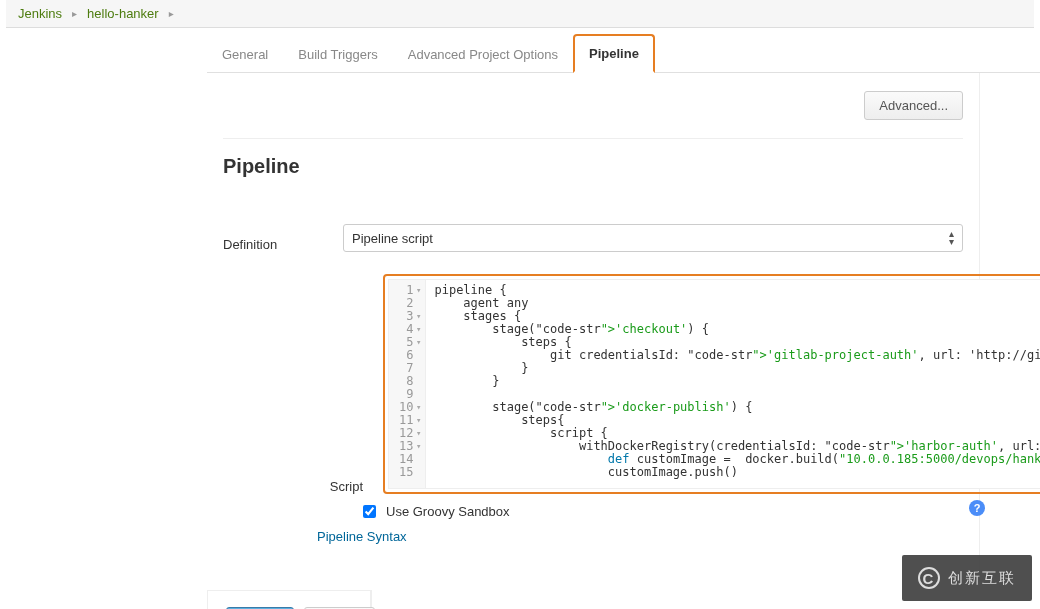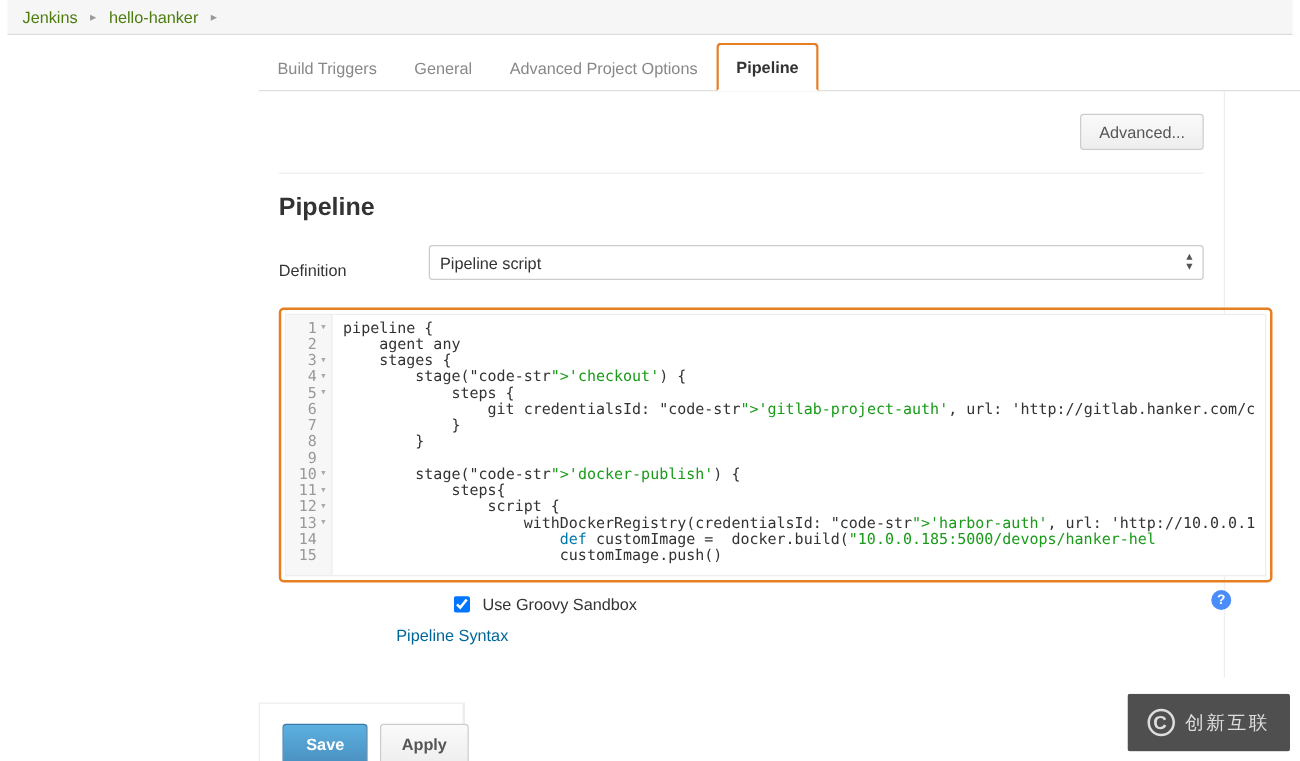--- a/index.html
+++ b/index.html
@@ -18,21 +18,21 @@
     
     .advanced-row { text-align: right; padding: 18px 0; border-bottom: 1px solid #eee; }
     .btn-advanced { background: linear-gradient(#fafafa,#eee); border: 1px solid #ccc; padding: 6px 14px; border-radius: 3px; cursor: pointer; font-size: 13px; color: #555; }
     
     .section-title { font-size: 20px; font-weight: bold; padding: 16px 0 12px 0; }
     
     .form-row { display: flex; align-items: flex-end; padding: 6px 0; }
     .form-label { width: 120px; flex-shrink: 0; padding-top: 6px; color: #333; }
     .form-control { flex: 1; }
     
-    .select-wrap { border: 1px solid #ccc; border-radius: 3px; padding: 5px 8px; background: #fff; position: relative; display: flex; justify-content: space-between; align-items: center; }
+    .select-wrap { border: 1px solid #ccc; border-radius: 3px; padding: 5px 8px; background: #fff; position: relative; display: flex; justify-content: space-between; align-items: center; margin-top: 28px; }
     .select-arrows { font-size: 10px; color: #555; line-height: 8px; display: flex; flex-direction: column; }
     
     .script-editor-wrap { position: relative; margin-top: 10px; }
     .script-editor { border: 2px solid #e67e22; border-radius: 4px; padding: 3px; }
     .code-area { display: flex; font-family: Menlo, Consolas, monospace; font-size: 12px; line-height: 13px; background: #fff; height: 210px; overflow: hidden; position: relative; border: 1px solid #eee;}
     .gutter { background: #f7f7f7; color: #999; text-align: right; padding: 4px 4px 4px 10px; border-right: 1px solid #eee; user-select: none; }
     .gutter-line { display: flex; justify-content: flex-end; align-items: center; gap: 2px; }
     .fold { color: #aaa; font-size: 9px; width: 6px; display: inline-block; }
     .code-lines { padding: 4px 8px; white-space: pre; flex: 1; overflow: hidden; }
     .code-str { color: #1a9b1a; }
@@ -59,22 +59,22 @@
 
 <div class="breadcrumb">
   <a href="#">Jenkins</a>
   <span class="breadcrumb-sep">▸</span>
   <a href="#">hello-hanker</a>
   <span class="breadcrumb-sep">▸</span>
 </div>
 
 <div class="tabs-wrapper">
   <div class="section-title-adv">Advanced Project Options</div>
+  <div class="tab">General</div>
   <div class="tab">Build Triggers</div>
-  <div class="tab">General</div>
   <div class="tab">Advanced Project Options</div>
   <div class="tab active">Pipeline</div>
 </div>
 
 <div class="content">
   <div class="advanced-row">
     <button class="btn-advanced">Advanced...</button>
   </div>
 
   <div class="section-title">Pipeline</div>
@@ -86,20 +86,21 @@
         <span>Pipeline script</span>
         <span class="select-arrows">
             <span>▴</span>
             <span>▾</span>
           </span>
       </div>
     </div>
   </div>
 
   <div class="form-row">
+    <div class="form-label" style="width:160px;text-align:right;padding-right:20px">Script</div>
     <div class="form-control script-editor-wrap">
 
       <div class="script-editor">
         <div class="code-area">
           <div class="gutter" id="gutter">
               <div class="gutter-line">
                 <span>1</span>
                 <span class="fold">▾</span>
               </div>
               <div class="gutter-line">

